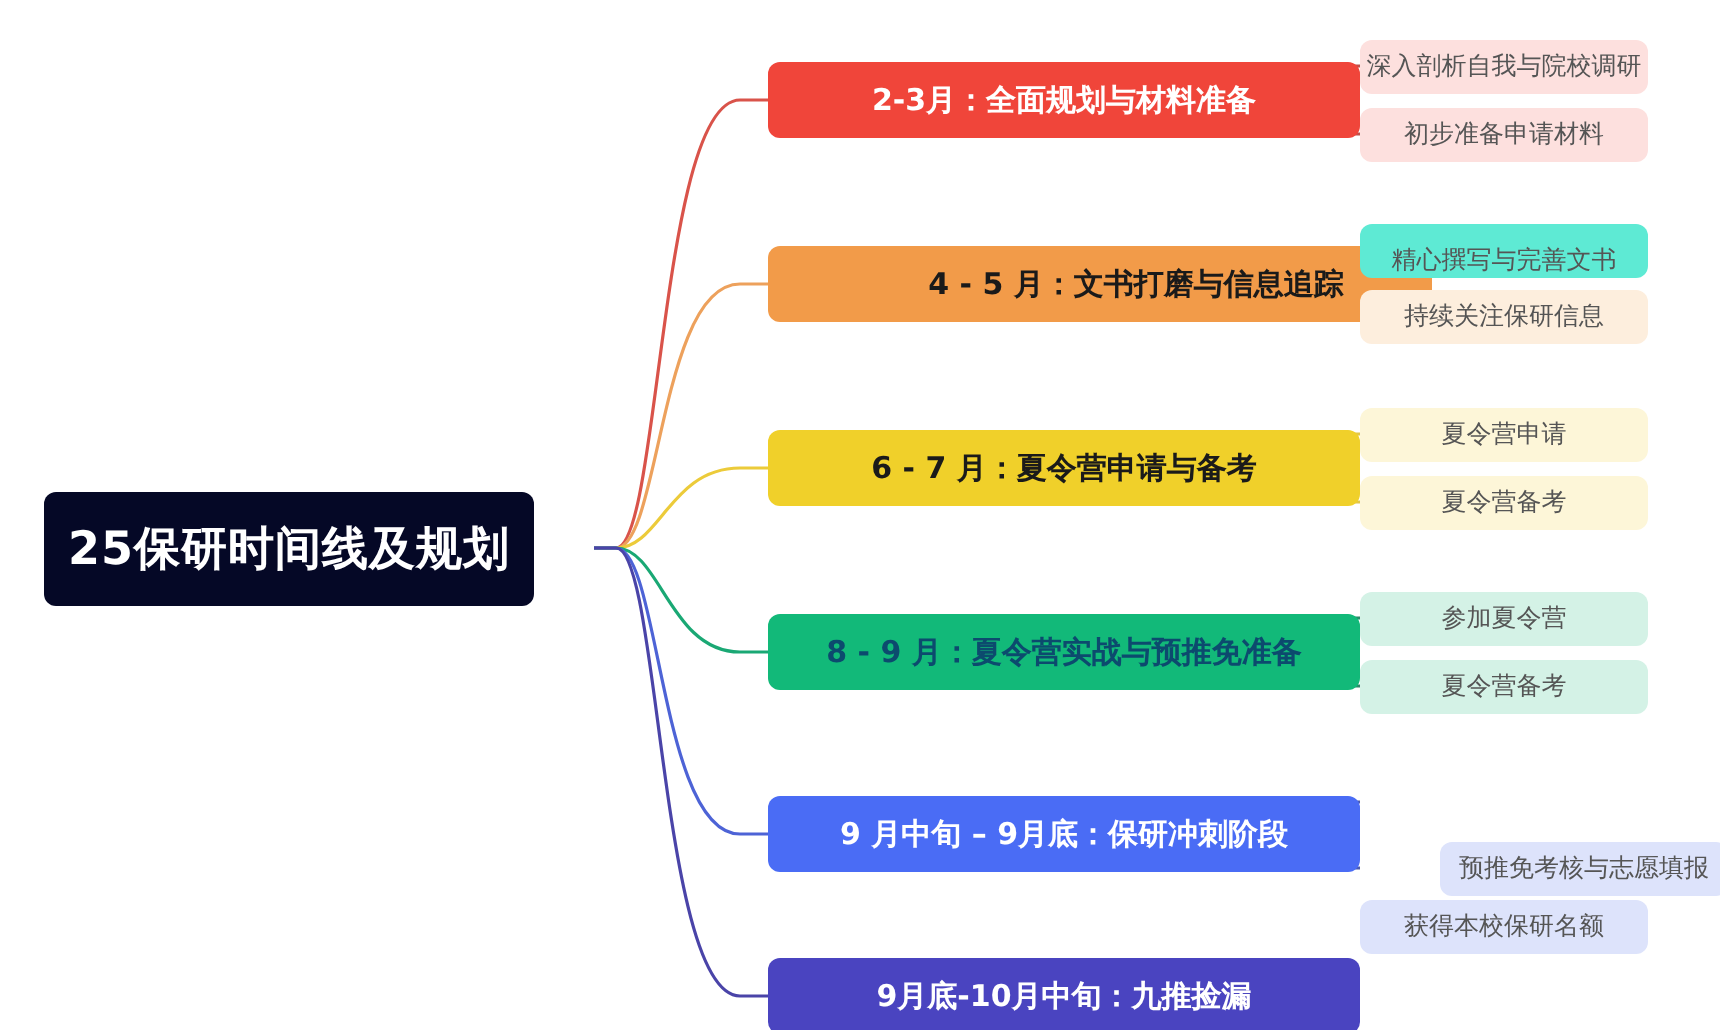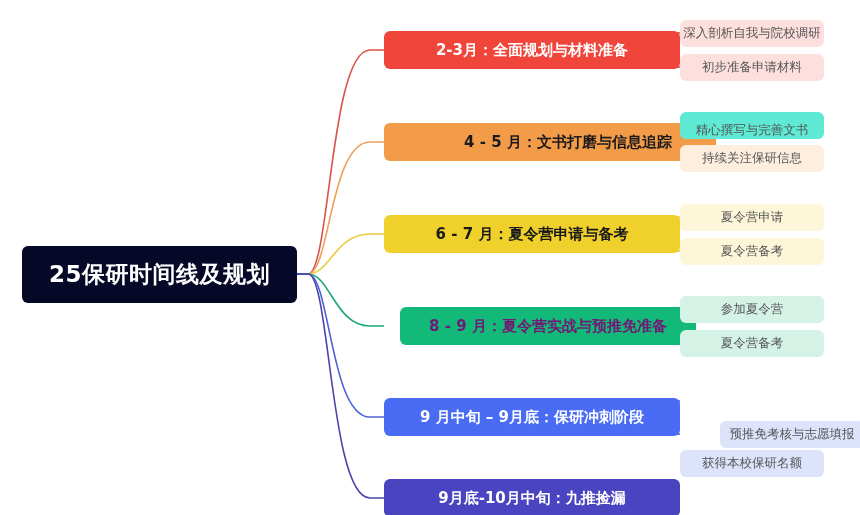--- a/index.html
+++ b/index.html
@@ -1,19 +1,19 @@
 <!DOCTYPE html>
 <html><head>
 <meta charset="utf-8">
 <style>
   html, body { margin:0; padding:0; }
   body { width:860px; height:515px; background:#ffffff; position:relative; overflow:hidden;
          font-family:"DejaVu Sans","Liberation Sans",sans-serif; }
   svg.links { position:absolute; left:0; top:0; width:860px; height:515px; }
-  .root { position:absolute; left:22px; top:246px; width:275px; height:57px; background:#050826;
+  .root { position:absolute; left:22px; top:246px; width:245px; height:57px; background:#050826;
           border-radius:6px; color:#fff; font-size:23px; font-weight:bold; display:flex;
           align-items:center; justify-content:center; letter-spacing:0.5px; }
   .branch { position:absolute; left:384px; width:296px; height:38px; border-radius:6px;
             display:flex; align-items:center; justify-content:center; font-size:15px; font-weight:bold; }
   .leaf { position:absolute; left:680px; width:144px; height:27px; border-radius:6px;
           display:flex; align-items:center; justify-content:center; font-size:12.5px; color:#555; }
 </style>
 </head>
 <body>
 
@@ -60,21 +60,21 @@
 <div class="branch" style="top:215px;background:#f0d02a;color:#1a1a1a;">
   <span>6 - 7 月：夏令营申请与备考</span>
 </div>
 <div class="leaf" style="top:204px;background:#fdf6d8;">
   <span>夏令营申请</span>
 </div>
 <div class="leaf" style="top:238px;background:#fdf6d8;">
   <span>夏令营备考</span>
 </div>
 
-<div class="branch" style="top:307px;background:#12b979;color:#701a75;margin-left:16px;">
+<div class="branch" style="top:307px;background:#12b979;color:#0c4a6e;">
   <span>8 - 9 月：夏令营实战与预推免准备</span>
 </div>
 <div class="leaf" style="top:296px;background:#d4f2e6;">
   <span>参加夏令营</span>
 </div>
 <div class="leaf" style="top:330px;background:#d4f2e6;">
   <span>夏令营备考</span>
 </div>
 
 <div class="branch" style="top:398px;background:#4a6cf5;color:#fff;">

